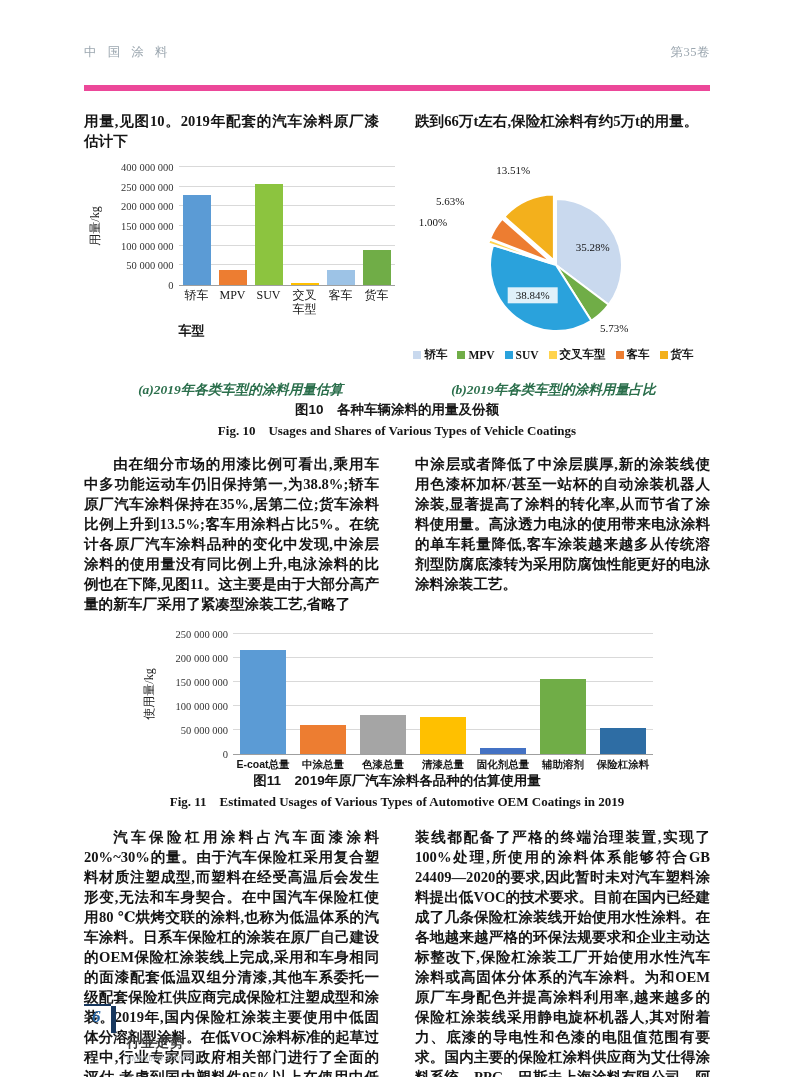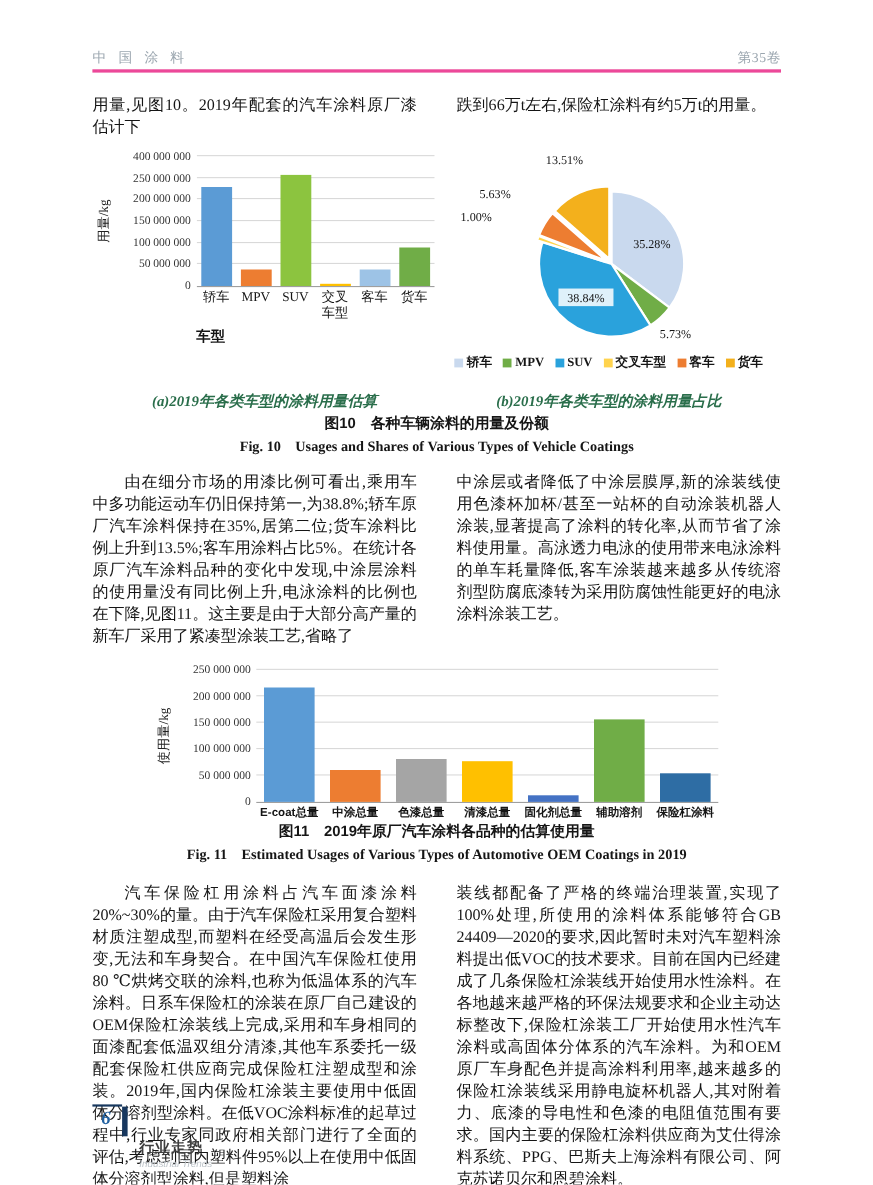--- a/index.html
+++ b/index.html
@@ -1,26 +1,26 @@
 <!DOCTYPE html>
 <html><head>
 <meta charset="utf-8">
 <style>
   html,body{margin:0;padding:0;background:#ffffff;}
   .page{width:794px;height:1077px;box-sizing:border-box;padding:44px 84px 0;position:relative;
         font-family:"Liberation Serif","DejaVu Serif",serif;color:#151515;background:#fff;overflow:hidden;}
 
   
-  .hdr{display:flex;justify-content:space-between;align-items:flex-end;border-bottom:3px solid #ec4899;
-       padding-bottom:2px;font-size:12.5px;color:#9ba6af;}
+  .hdr{display:flex;justify-content:space-between;align-items:flex-end;border-bottom:6px solid #ec4899;
+       padding-bottom:24px;font-size:12.5px;color:#9ba6af;}
   .hdr-journal{letter-spacing:4px;}
   .hdr-vol{letter-spacing:.5px;}
 
   
-  .cols{display:grid;grid-template-columns:1fr 1fr;column-gap:36px;}
+  .cols{display:grid;grid-template-columns:1fr 1fr;column-gap:36px;font-weight:bold;}
   .col{margin:0;text-align:justify;font-size:14.6px;line-height:20px;}
   .indent{text-indent:2em;}
   .intro{margin-top:20px;}
   .body1{margin-top:14px;}
   .body2{margin-top:16px;}
 
   
   .fig10{margin:16px 0 0;}
   .fig10-row{display:flex;}
   .fig10-half{flex:1;display:flex;flex-direction:column;}

